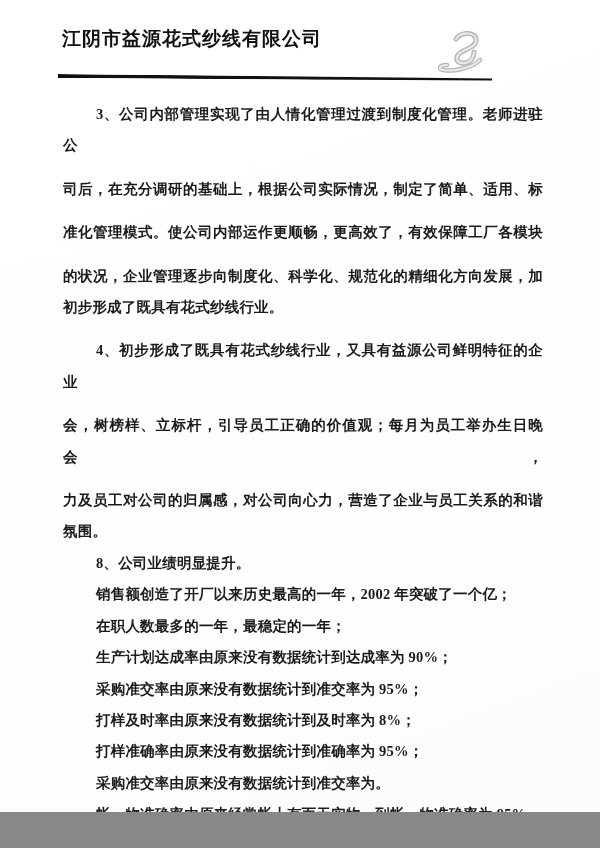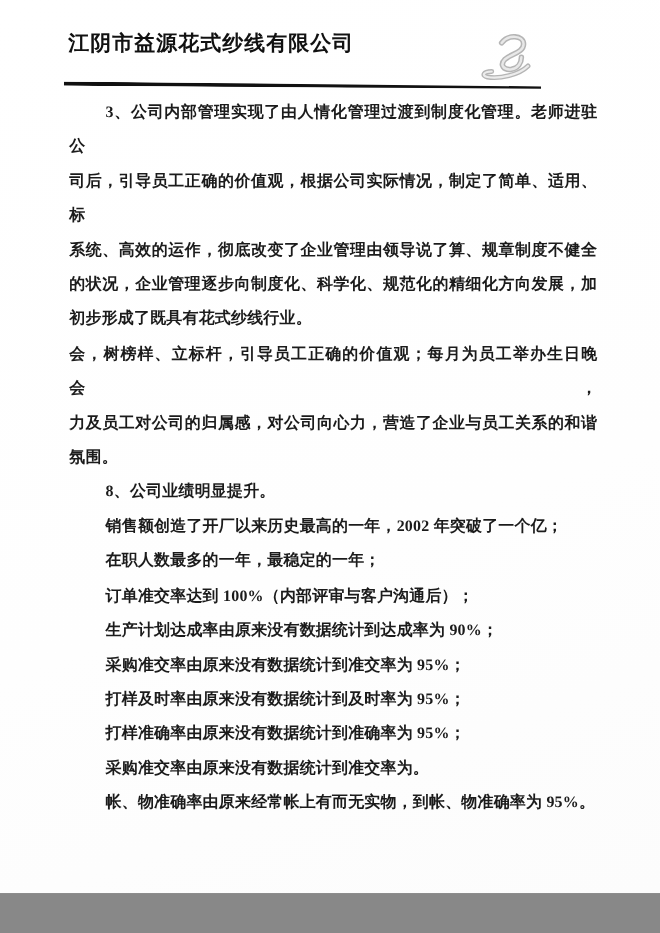--- a/index.html
+++ b/index.html
@@ -39,53 +39,53 @@
     left:63px;top:87px;
     width:480px;
     font-size:14.5px;
     line-height:31.4px;
     font-weight:600;
     color:#1b1b1b;
     letter-spacing:0.2px;
   }
   .ln{min-height:31.4px;}
   .ind{text-indent:33px;}
-  .j{text-align:justify;text-align-last:justify;}
+  .j{text-align:justify;text-align-last:justify;margin-top:12px;}
 </style>
 </head>
 <body>
 
 <div class="page">
 
   <div class="company-name">江阴市益源花式纱线有限公司</div>
 
   <svg class="logo" viewBox="0 0 58 48" xmlns="http://www.w3.org/2000/svg">
 
     <path d="M20,10 C26,2 40,3 40,11 C40,19 28,20 23,25 C18,30 22,35 29,34 C35,33 38,28 38,23" fill="none" stroke="#b5b5b5" stroke-width="5" stroke-linecap="round"></path>
     <path d="M20,10 C26,2 40,3 40,11 C40,19 28,20 23,25 C18,30 22,35 29,34 C35,33 38,28 38,23" fill="none" stroke="#e8e8e8" stroke-width="2.2" stroke-linecap="round"></path>
     <path d="M44,31 C36,39 18,43 7,41 C2,40 3,36 11,36" fill="none" stroke="#b5b5b5" stroke-width="4.5" stroke-linecap="round"></path>
     <path d="M44,31 C36,39 18,43 7,41 C2,40 3,36 11,36" fill="none" stroke="#ececec" stroke-width="2" stroke-linecap="round"></path>
   </svg>
 
   <div class="divider"></div>
 
   <div class="doc-body">
     <div class="ln ind j">3、公司内部管理实现了由人情化管理过渡到制度化管理。老师进驻公</div>
-    <div class="ln j">司后，引导员工正确的价值观，根据公司实际情况，制定了简单、适用、标</div>
-    <div class="ln j">系统、高效的运作，彻底改变了企业管理由领导说了算、规章制度不健全</div>
+    <div class="ln j">司后，在充分调研的基础上，根据公司实际情况，制定了简单、适用、标</div>
+    <div class="ln j">准化管理模式。使公司内部运作更顺畅，更高效了，有效保障工厂各模块</div>
     <div class="ln j">的状况，企业管理逐步向制度化、科学化、规范化的精细化方向发展，加</div>
     <div class="ln">初步形成了既具有花式纱线行业。</div>
+    <div class="ln ind j">4、初步形成了既具有花式纱线行业，又具有益源公司鲜明特征的企业</div>
     <div class="ln j">会，树榜样、立标杆，引导员工正确的价值观；每月为员工举办生日晚会，</div>
     <div class="ln j">力及员工对公司的归属感，对公司向心力，营造了企业与员工关系的和谐</div>
     <div class="ln">氛围。</div>
     <div class="ln ind">8、公司业绩明显提升。</div>
     <div class="ln ind">销售额创造了开厂以来历史最高的一年，2002 年突破了一个亿；</div>
     <div class="ln ind">在职人数最多的一年，最稳定的一年；</div>
-    <div class="ln ind">订单准交率达到 100%（内部评审与客户沟通后）；</div>
     <div class="ln ind">生产计划达成率由原来没有数据统计到达成率为 90%；</div>
     <div class="ln ind">采购准交率由原来没有数据统计到准交率为 95%；</div>
-    <div class="ln ind">打样及时率由原来没有数据统计到及时率为 95%；</div>
+    <div class="ln ind">打样及时率由原来没有数据统计到及时率为 8%；</div>
     <div class="ln ind">打样准确率由原来没有数据统计到准确率为 95%；</div>
     <div class="ln ind">采购准交率由原来没有数据统计到准交率为。</div>
     <div class="ln ind">帐、物准确率由原来经常帐上有而无实物，到帐、物准确率为 95%。</div>
   </div>
 
 </div>
 
 </body></html>

